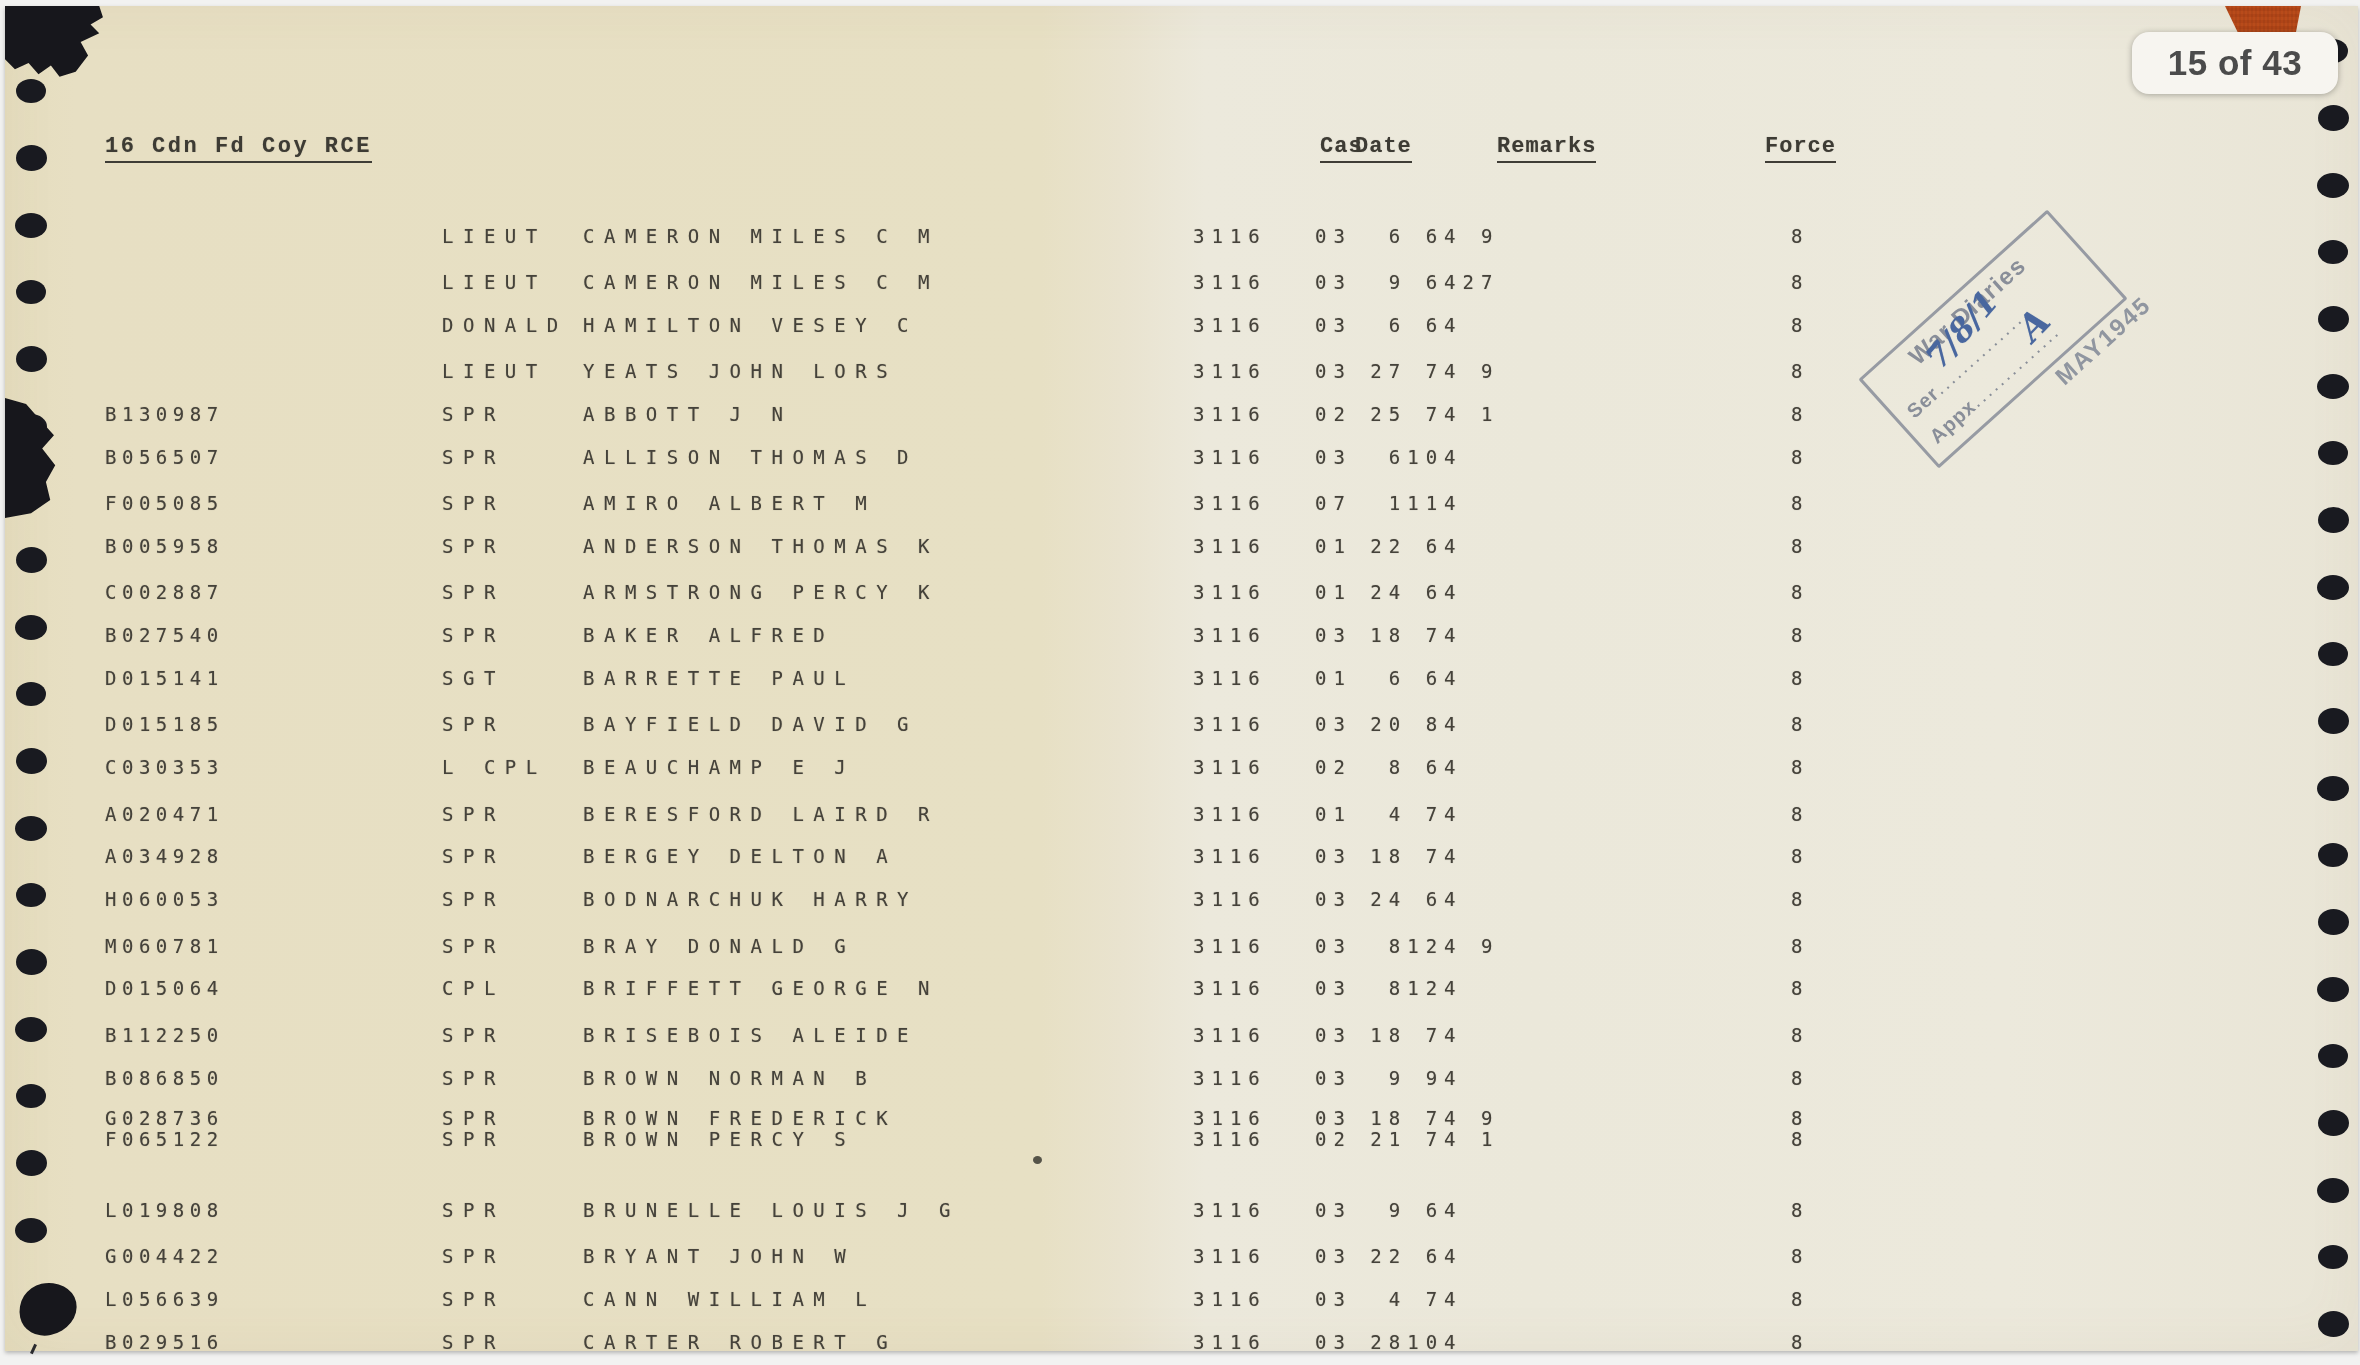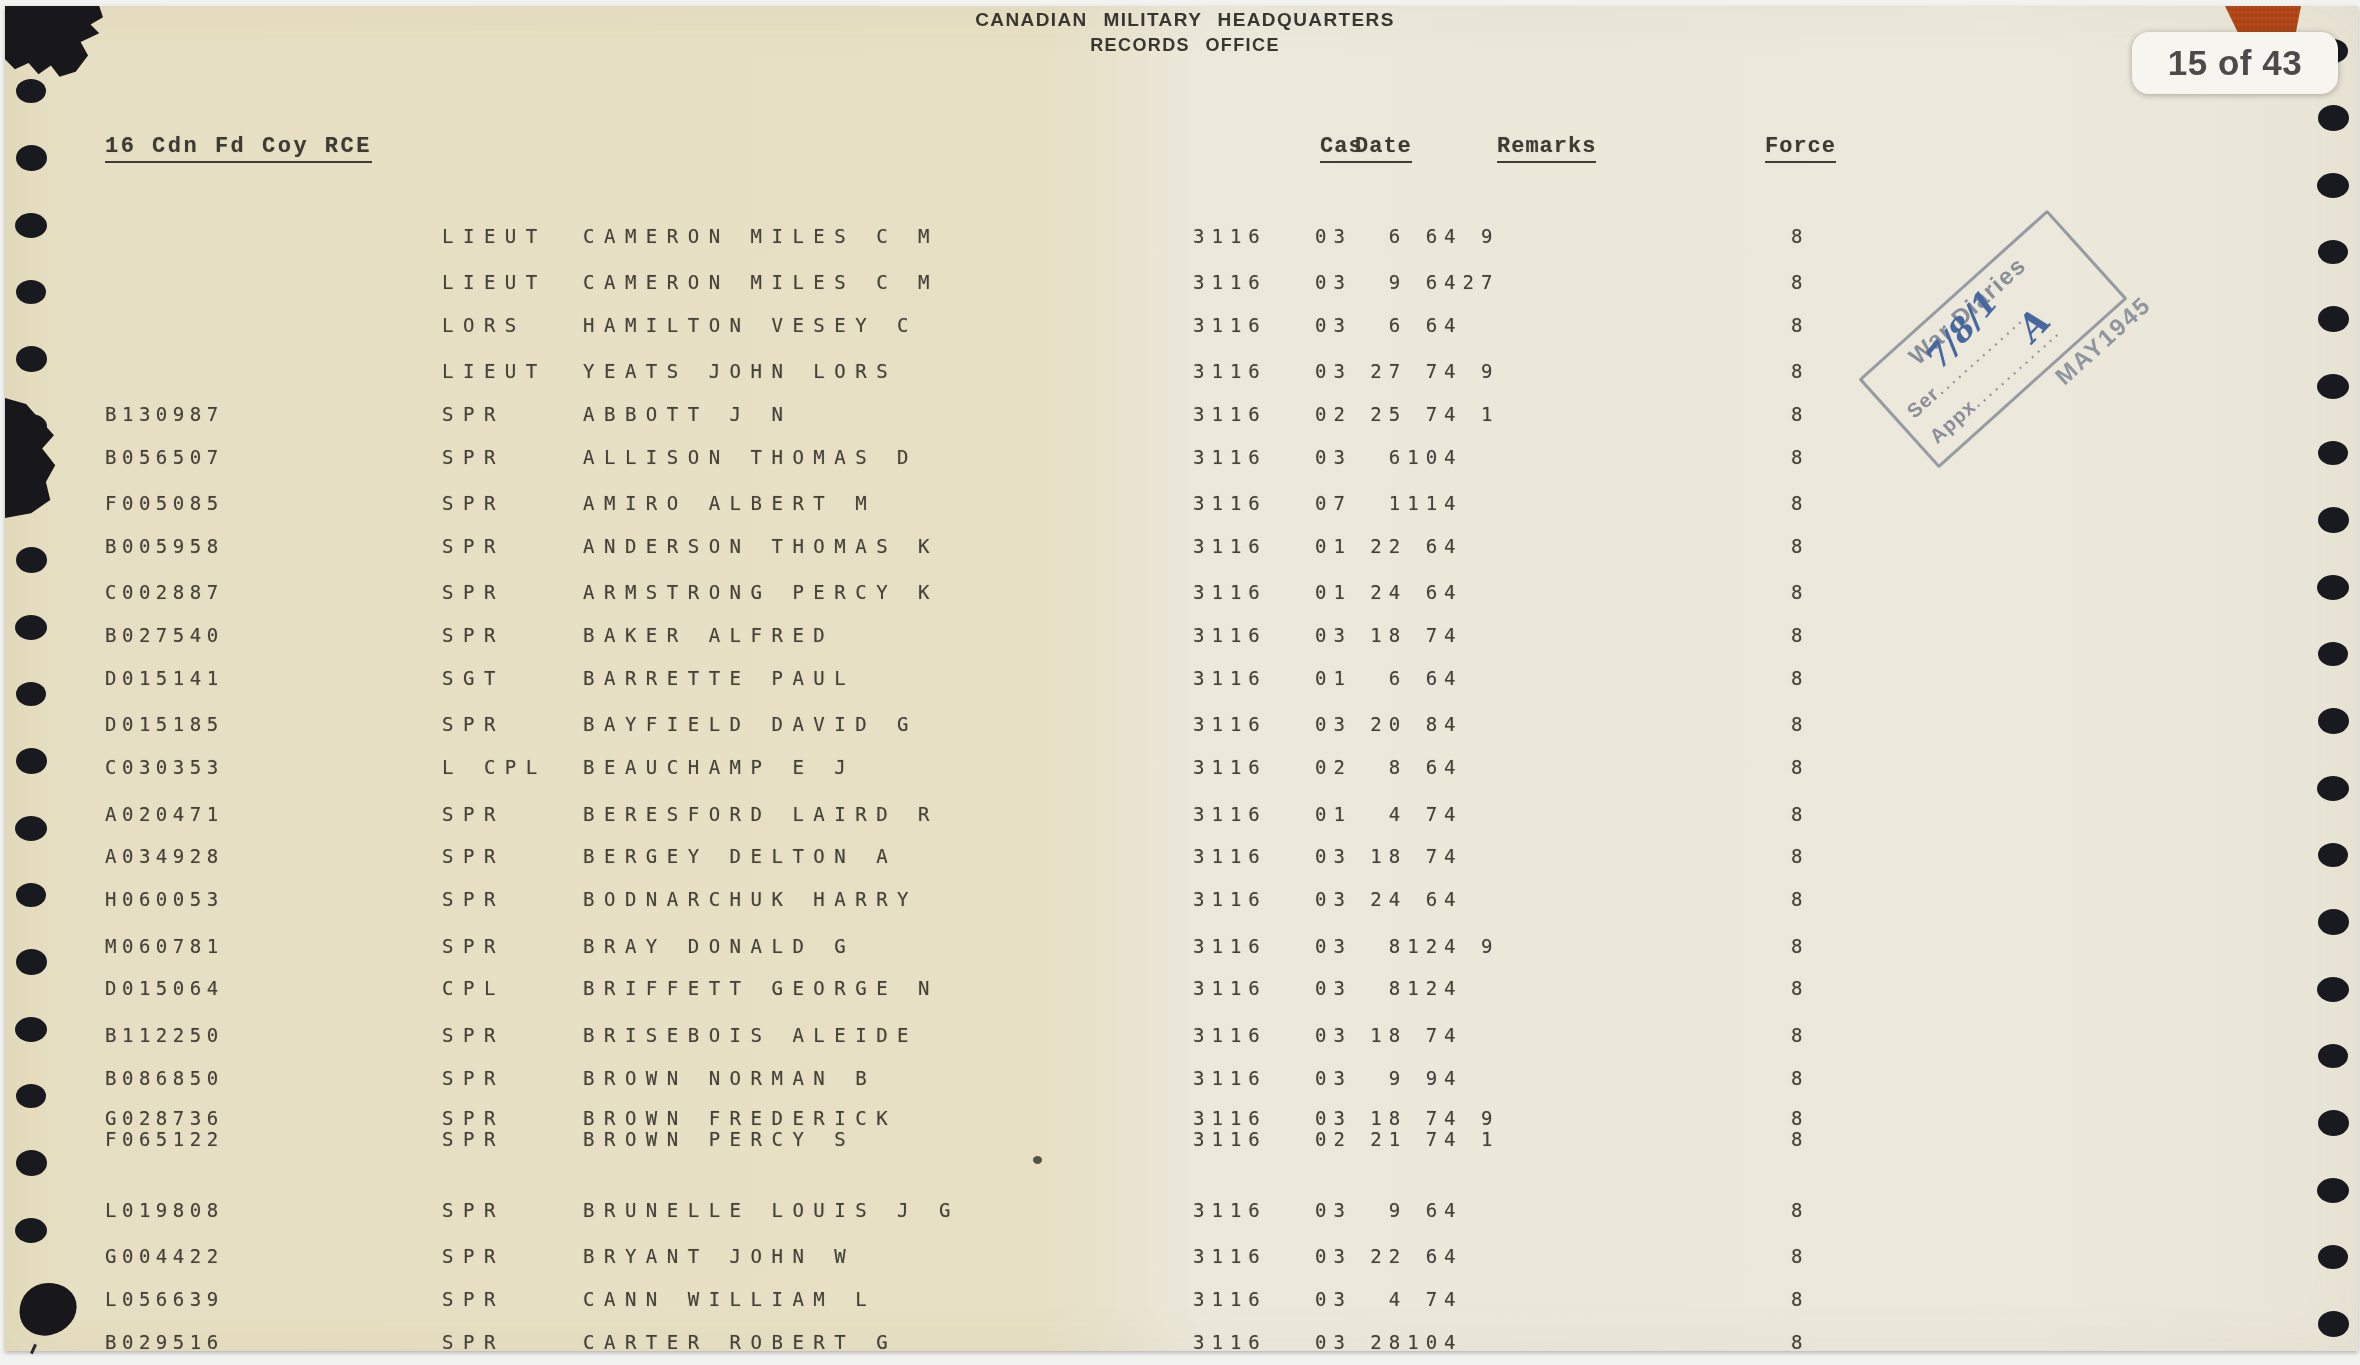--- a/index.html
+++ b/index.html
@@ -70,24 +70,20 @@
     display:flex;align-items:center;justify-content:center;
     font-size:35px;font-weight:700;color:#4b4b4b;letter-spacing:.5px;}
 </style>
 </head>
 <body>
 
 <div class="stage">
 
   <div class="page">
 
-    <div class="doc-header">
-      <div class="h1">CANADIAN MILITARY HEADQUARTERS</div>
-      <div class="h2">RECORDS OFFICE</div>
-    </div>
 
     <div class="tw unit-title"><span class="ul">16 Cdn Fd Coy RCE</span></div>
 
     <div class="tw colhead ch-cas"><span class="ul">Cas</span></div>
     <div class="tw colhead ch-date"><span class="ul">Date</span></div>
     <div class="tw colhead ch-remarks"><span class="ul">Remarks</span></div>
     <div class="tw colhead ch-force"><span class="ul">Force</span></div>
 
     <div class="roster">
   <div class="row" style="top: 218.6px;">
@@ -103,21 +99,21 @@
     <span class="typed svc"></span>
     <span class="typed rank">LIEUT</span>
     <span class="typed nm">CAMERON MILES C M</span>
     <span class="typed cas">3116</span>
     <span class="typed cd">03  9 6427</span>
     <span class="typed force">8</span>
   </div>
 
   <div class="row" style="top: 307.78px;">
     <span class="typed svc"></span>
-    <span class="typed rank">LORS</span>
+    <span class="typed rank">DONALD</span>
     <span class="typed nm">HAMILTON VESEY C</span>
     <span class="typed cas">3116</span>
     <span class="typed cd">03  6 64</span>
     <span class="typed force">8</span>
   </div>
 
   <div class="row" style="top: 354.12px;">
     <span class="typed svc"></span>
     <span class="typed rank">LIEUT</span>
     <span class="typed nm">YEATS JOHN LORS</span>

